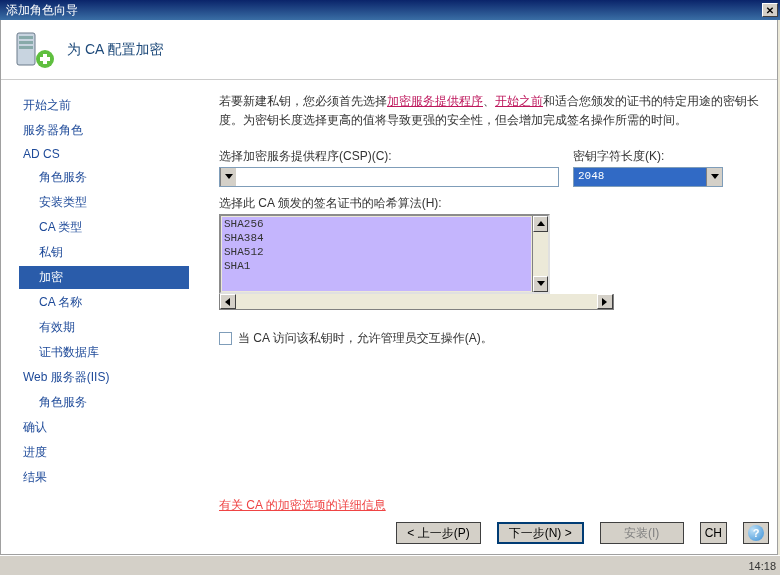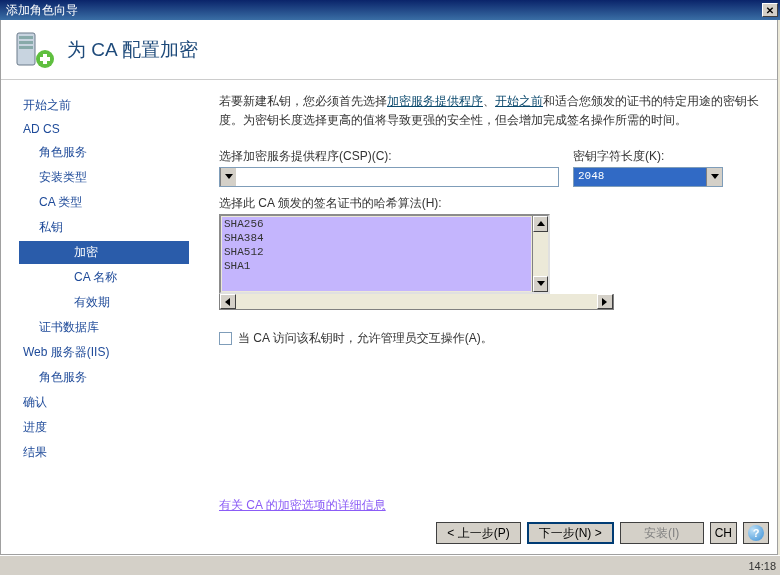--- a/index.html
+++ b/index.html
@@ -46,53 +46,53 @@
   height: 60px;
   border-bottom: 1px solid #ccc;
 }
 .header-icon {
   width: 42px; height: 42px;
   margin-right: 12px;
   position: relative;
 }
 .server-svg { width: 42px; height: 42px; }
 .header-title {
-  font-size: 19px;
+  font-size: 14px;
   color: #1e4a7a;
   font-weight: normal;
 }
 .body-area {
   display: flex;
   height: 430px;
 }
 .sidebar {
   width: 200px;
   padding: 12px 0 0 18px;
   font-size: 12px;
 }
 .sidebar .item {
   padding: 3px 4px;
   margin: 2px 0;
   color: #1e4a99;
   cursor: default;
 }
 .sidebar .item.indent1 { padding-left: 20px; }
-.sidebar .item.indent2 { padding-left: 55px; }
+.sidebar .item.indent2 { padding-left: 20px; }
 .sidebar .item.selected {
   background: #2a5caa;
   color: #fff;
   width: 170px;
 }
 .content {
   flex: 1;
   padding: 12px 18px 0 18px;
   color: #333;
 }
 .intro { line-height: 1.6; margin-bottom: 18px; }
-.intro a { color: #0c4a6e; text-decoration: underline; }
+.intro a { color: #be185d; text-decoration: underline; }
 .form-row {
   display: flex;
   margin-bottom: 4px;
   align-items: flex-start;
 }
 .form-col1 { width: 340px; }
 .form-col2 { width: 150px; margin-left: 14px; }
 .dropdown {
   width: 100%;
   height: 20px;
@@ -167,29 +167,29 @@
 }
 .chk {
   width: 13px; height: 13px;
   border: 1px solid #7f9db9;
   background: #fff;
   margin-right: 6px;
 }
 .details-link {
   display: block;
   margin-top: 150px;
-  color: #8b5cf6;
+  color: #ef4444;
   text-decoration: underline;
 }
 .button-row {
   position: absolute;
   bottom: 10px;
   right: 8px;
   display: flex;
-  gap: 6px;
+  gap: 16px;
   align-items: center;
 }
 .btn {
   min-width: 84px;
   height: 22px;
   padding: 0 10px;
   background: #d4d0c8;
   border: 1px solid #404040;
   display: flex; align-items: center; justify-content: center;
   font-size: 12px;
@@ -237,20 +237,21 @@
         <rect x="30" y="25" width="4" height="10" fill="#fff"></rect>
         <rect x="27" y="28" width="10" height="4" fill="#fff"></rect>
       </svg>
     </div>
     <div class="header-title">为 CA 配置加密</div>
   </div>
 
   <div class="body-area">
     <div class="sidebar">
       <div class="item">开始之前</div>
+      <div class="item">服务器角色</div>
       <div class="item">AD CS</div>
       <div class="item indent1">角色服务</div>
       <div class="item indent1">安装类型</div>
       <div class="item indent1">CA 类型</div>
       <div class="item indent1">私钥</div>
       <div class="item indent2 selected">加密</div>
       <div class="item indent2">CA 名称</div>
       <div class="item indent2">有效期</div>
       <div class="item indent1">证书数据库</div>
       <div class="item">Web 服务器(IIS)</div>

